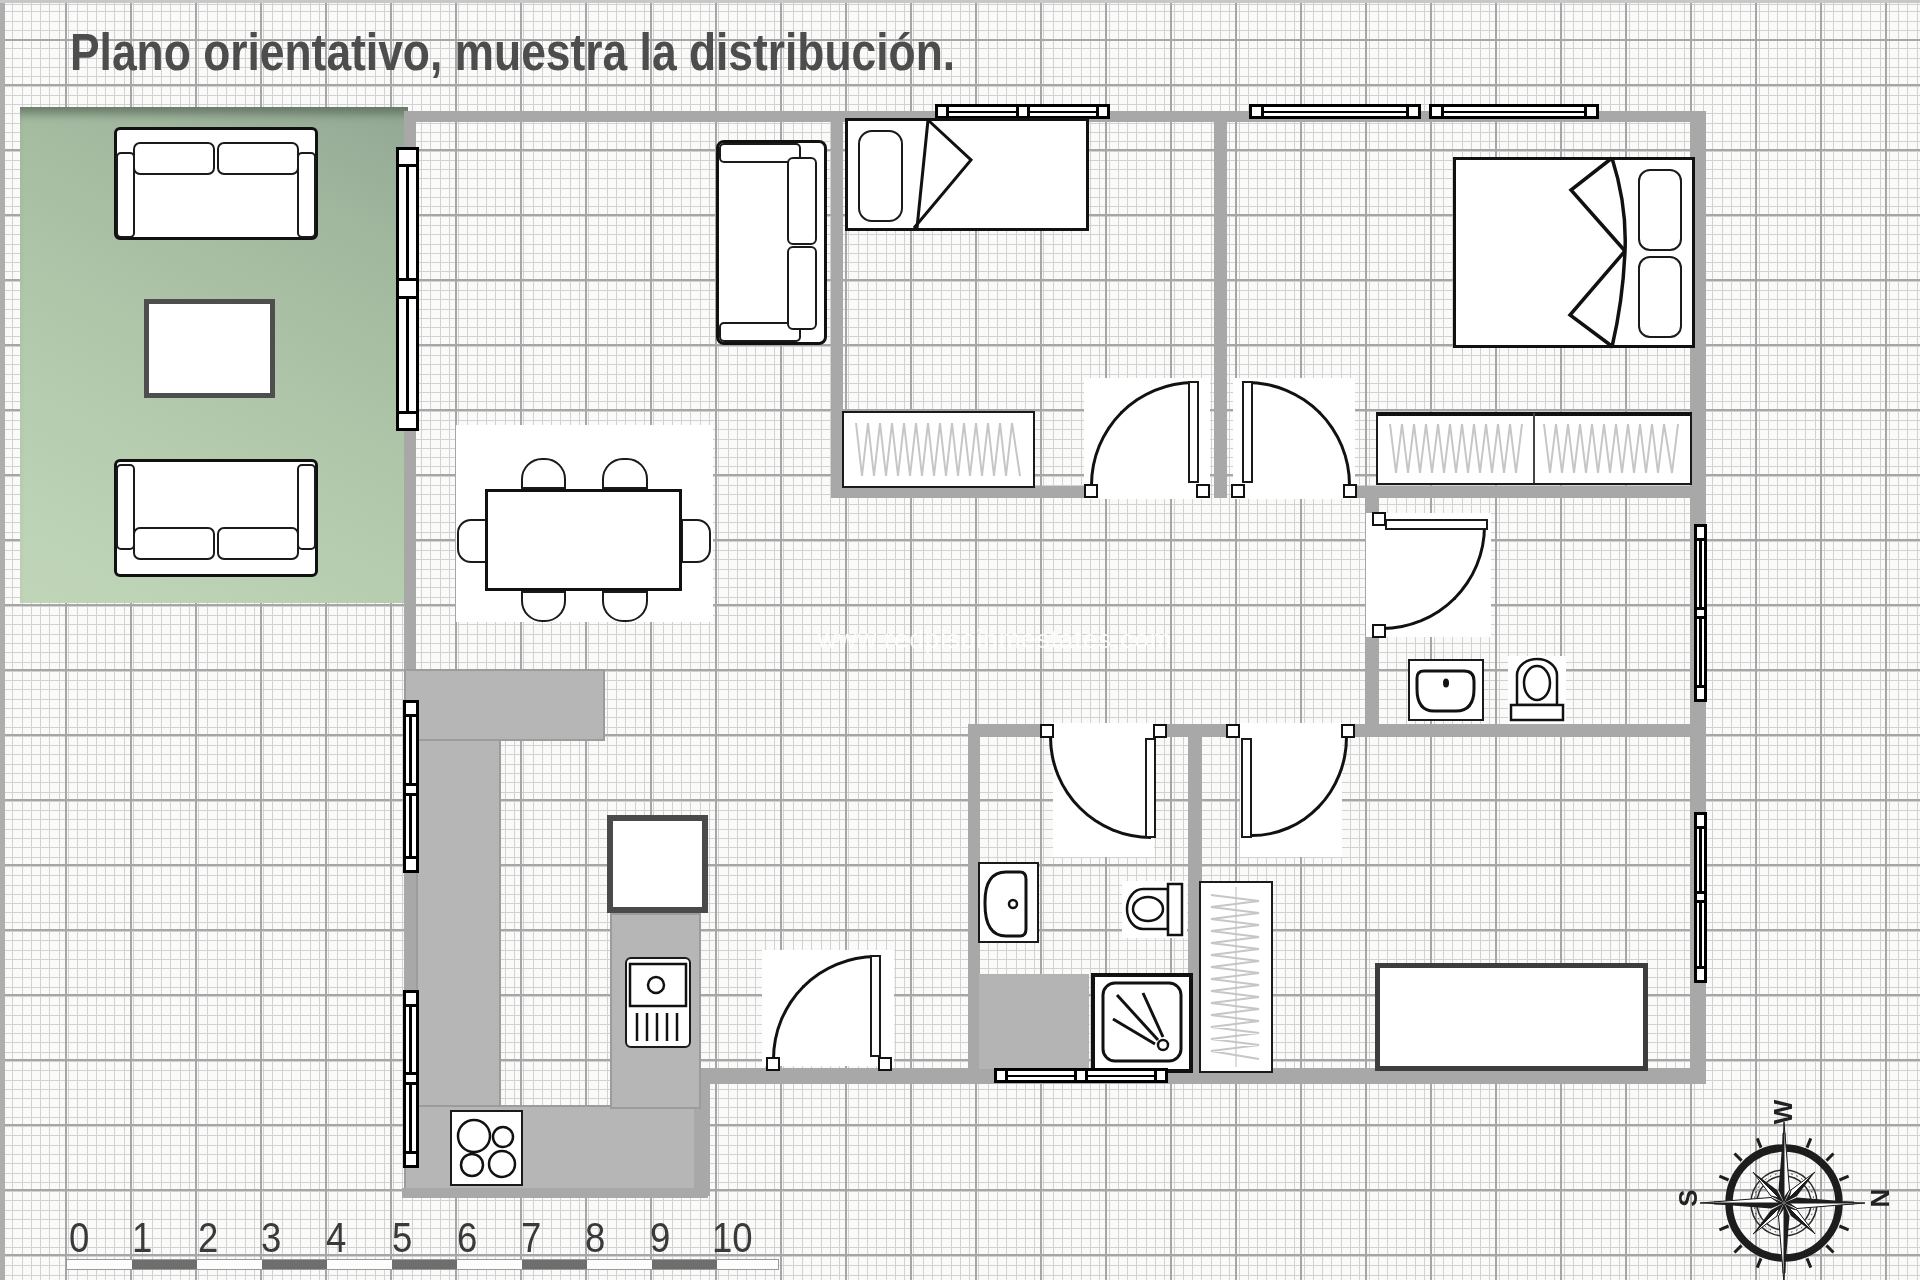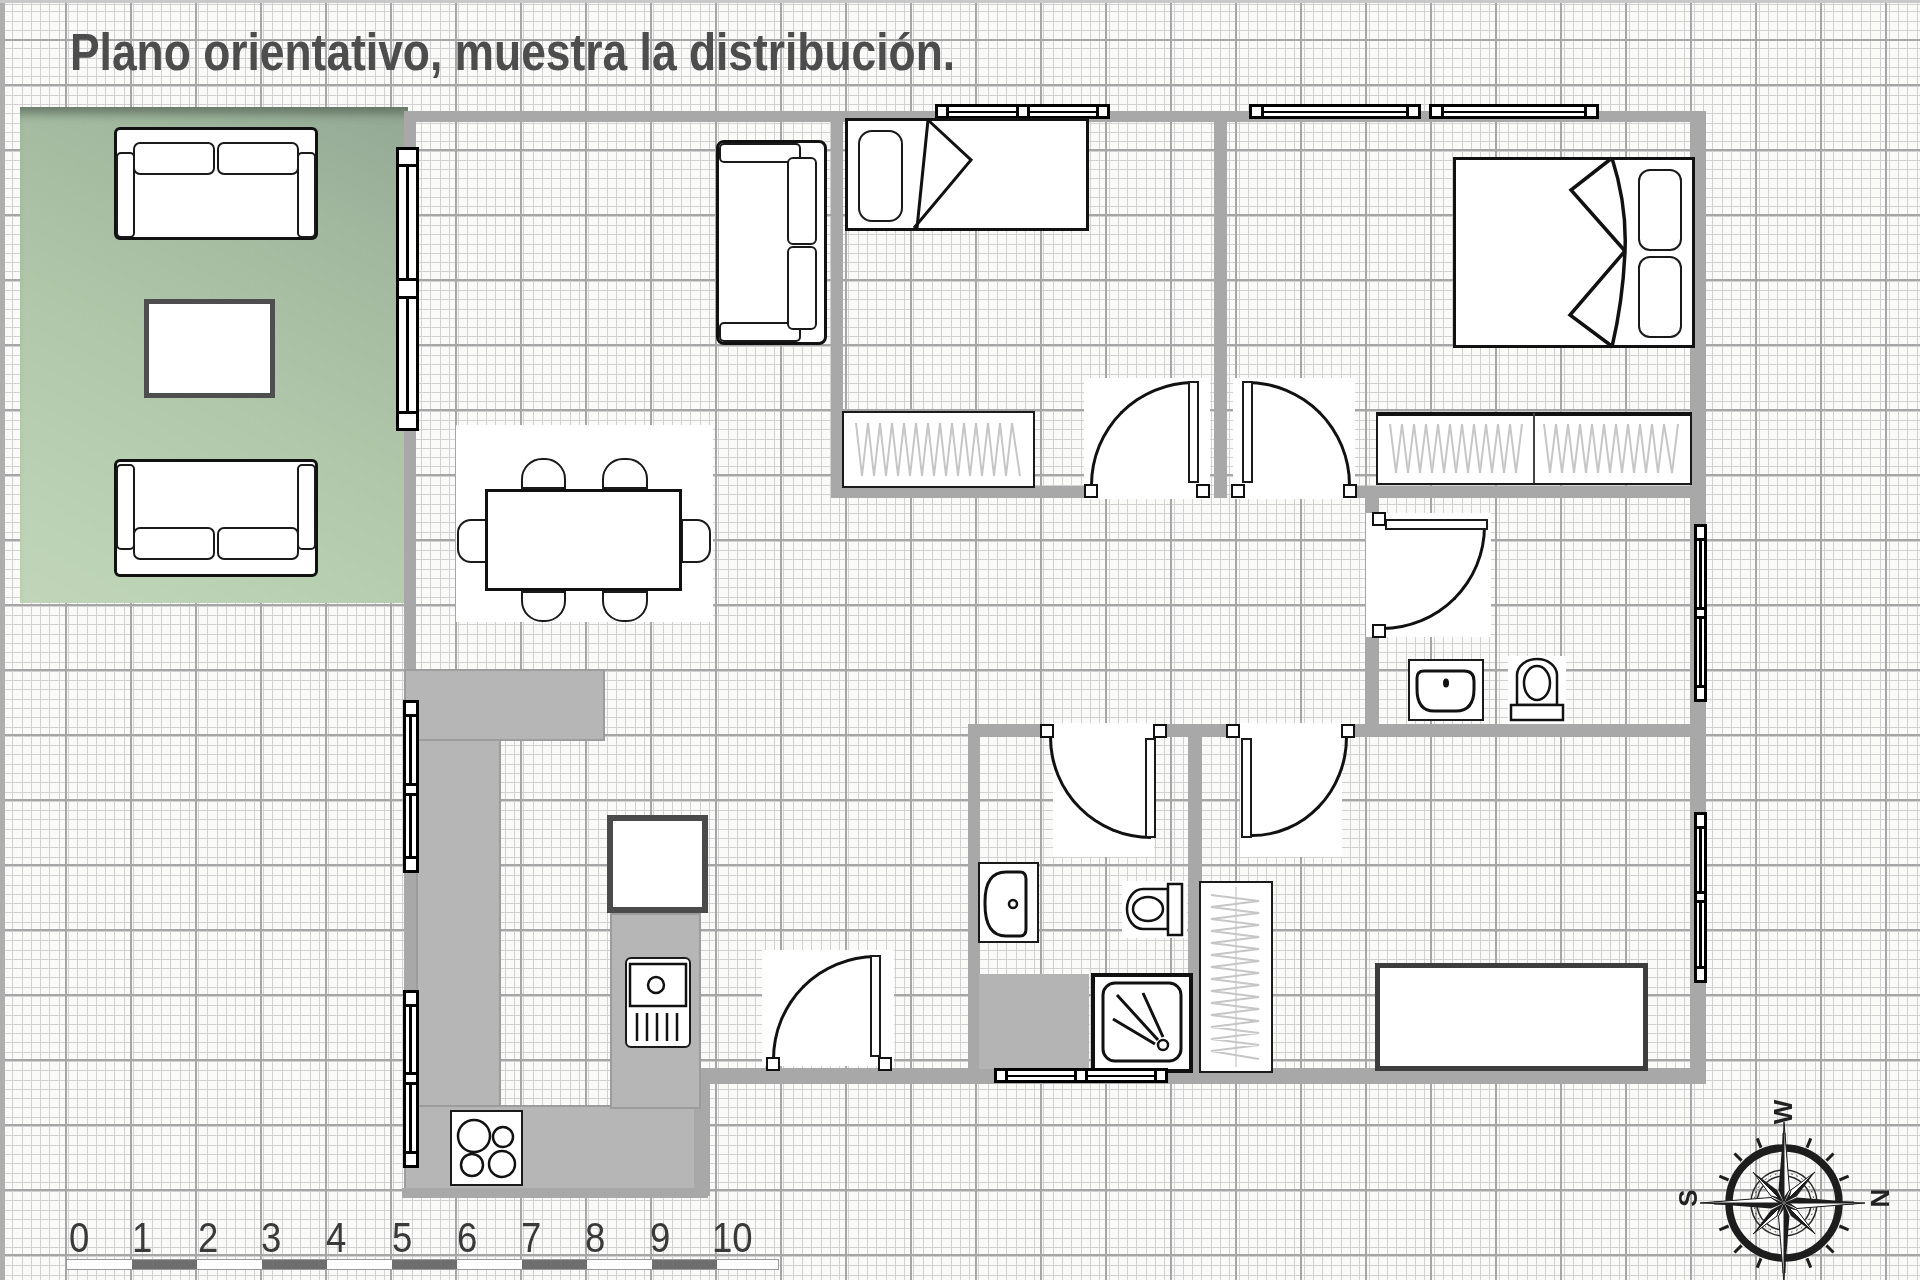--- a/index.html
+++ b/index.html
@@ -173,20 +173,21 @@
 <div class="wf2" style="left:521px;top:591px;width:45px;height:31px;border-radius:0 0 21px 21px;"></div>
 
 <div class="wf2" style="left:602px;top:591px;width:46px;height:31px;border-radius:0 0 21px 21px;"></div>
 
 <div class="wf2" style="left:457px;top:519px;width:30px;height:44px;border-radius:14px 0 0 14px;"></div>
 
 <div class="wf2" style="left:681px;top:519px;width:30px;height:44px;border-radius:0 14px 14px 0;"></div>
 
 <div class="wf" style="left:485px;top:489px;width:197px;height:102px;"></div>
 
+<div style="position:absolute;left:818px;top:624px;font-size:26px;color:rgba(255,255,255,.85);letter-spacing:1px;">www.redpisoinmestates.com</div>
 
 <div class="wall" style="left:1366px;top:498px;width:13px;height:28px;"></div>
 <div class="wall" style="left:1366px;top:624px;width:13px;height:113px;"></div>
 
 <div class="wall" style="left:968px;top:724px;width:85px;height:13px;"></div>
 <div class="wall" style="left:1154px;top:724px;width:86px;height:13px;"></div>
 <div class="wall" style="left:1342px;top:724px;width:352px;height:13px;"></div>
 
 <div class="bg" style="left:1366px;top:513px;width:125px;height:124px;"></div>
 <div style="position:absolute;left:1382px;top:526px;width:104px;height:104px;border-bottom-right-radius:100% 100%;border-bottom:3px solid #111;border-right:3px solid #111;box-sizing:border-box;"></div>

